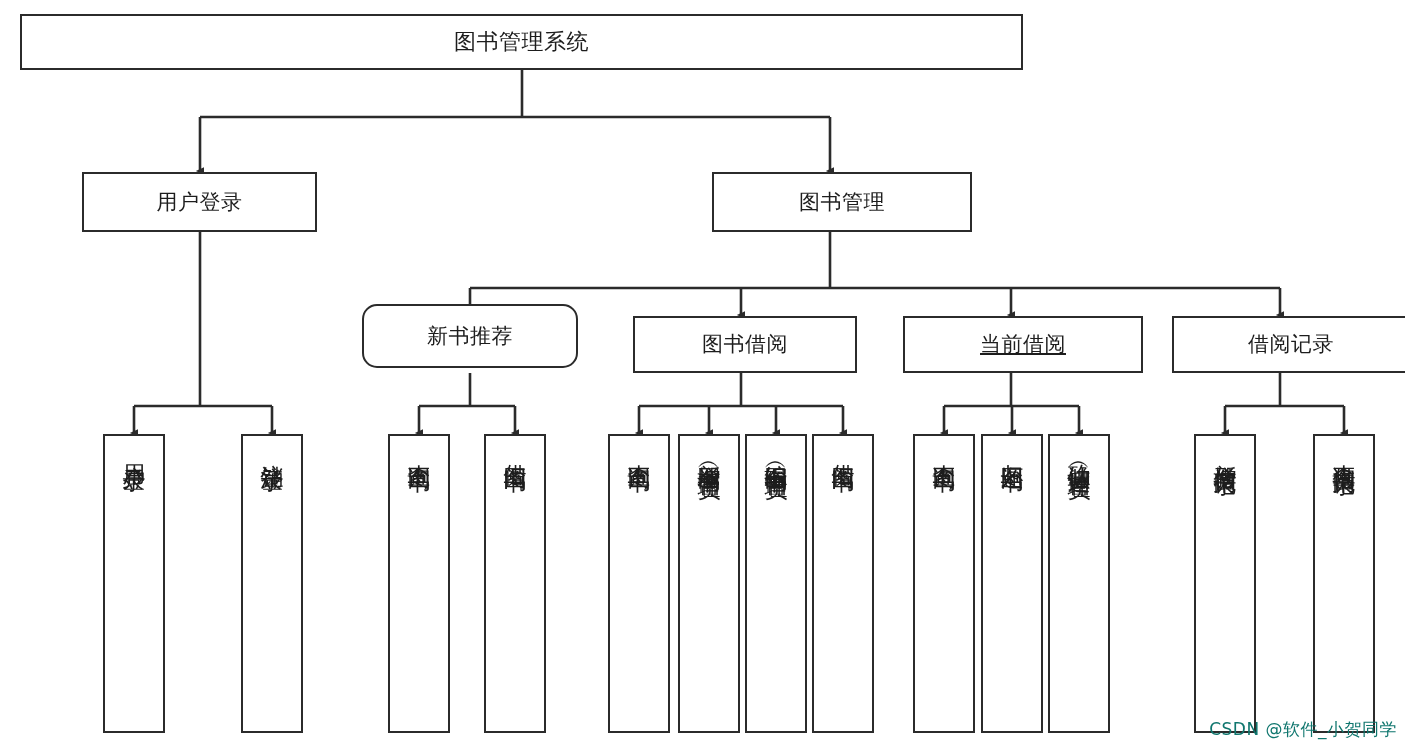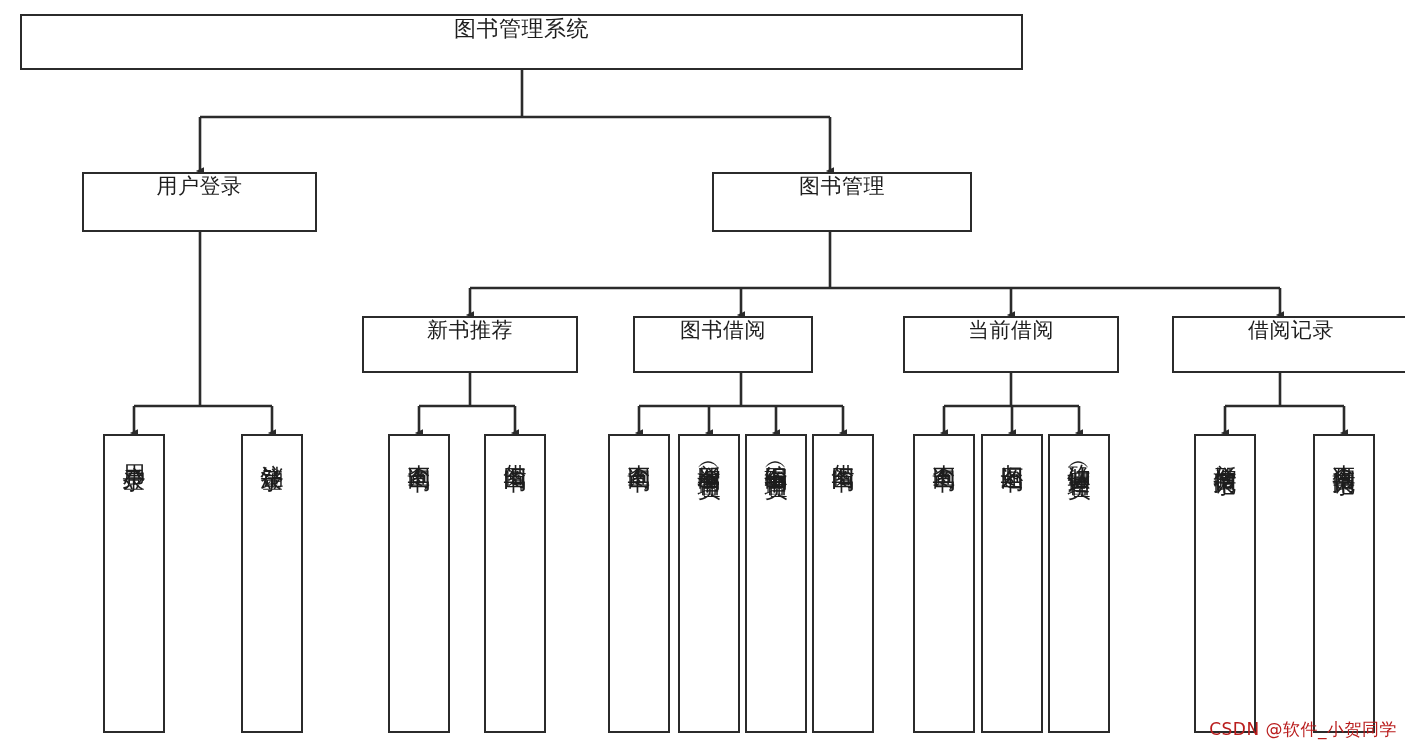--- a/index.html
+++ b/index.html
@@ -24,20 +24,21 @@
     width: 1405px;
     height: 747px;
     pointer-events: none;
   }
   .node {
     position: absolute;
     box-sizing: border-box;
     border: 2px solid #2b2b2b;
     background: #ffffff;
     display: flex;
+    align-items: center;
     justify-content: center;
     color: #1d1d1d;
   }
   .node-label {
     display: block;
     text-align: center;
     line-height: 1.18;
     white-space: pre-line;
   }
   .node.horizontal .node-label {
@@ -58,21 +59,21 @@
     font-size: 23px;
     line-height: 1.0;
     letter-spacing: 2px;
     white-space: nowrap;
   }
   #watermark {
     position: absolute;
     right: 8px;
     bottom: 6px;
     font-size: 17px;
-    color: #b91c1c;
+    color: #0f766e;
     letter-spacing: 0.5px;
     user-select: none;
   }
 </style>
 </head>
 <body>
 
 <div id="diagram-root">
 
   <svg id="edge-layer" viewBox="0 0 1405 747" width="1405" height="747" xmlns="http://www.w3.org/2000/svg">
@@ -121,27 +122,27 @@
   <div id="nodes-layer">
       <div class="node horizontal root" style="left: 20px; top: 14px; width: 1003px; height: 56px;">
         <span class="node-label">图书管理系统</span>
       </div>
       <div class="node horizontal" style="left: 82px; top: 172px; width: 235px; height: 60px;">
         <span class="node-label">用户登录</span>
       </div>
       <div class="node horizontal" style="left: 712px; top: 172px; width: 260px; height: 60px;">
         <span class="node-label">图书管理</span>
       </div>
-      <div class="node horizontal" style="left: 362px; top: 316px; width: 216px; height: 57px;">
+      <div class="node horizontal" style="left: 362px; top: 304px; width: 216px; height: 64px; border-radius: 15px;">
         <span class="node-label">新书推荐</span>
       </div>
-      <div class="node horizontal" style="left: 633px; top: 316px; width: 180px; height: 57px;">
+      <div class="node horizontal" style="left: 633px; top: 316px; width: 224px; height: 57px;">
         <span class="node-label">图书借阅</span>
       </div>
-      <div class="node horizontal" style="left: 903px; top: 316px; width: 216px; height: 57px;">
+      <div class="node horizontal" style="left: 903px; top: 316px; width: 240px; height: 57px; text-decoration: underline;">
         <span class="node-label">当前借阅</span>
       </div>
       <div class="node horizontal" style="left: 1172px; top: 316px; width: 238px; height: 57px;">
         <span class="node-label">借阅记录</span>
       </div>
       <div class="node vertical" style="left: 103px; top: 434px; width: 62px; height: 299px;">
         <span class="node-label">用户登录</span>
       </div>
       <div class="node vertical" style="left: 241px; top: 434px; width: 62px; height: 299px;">
         <span class="node-label">注销登录</span>

